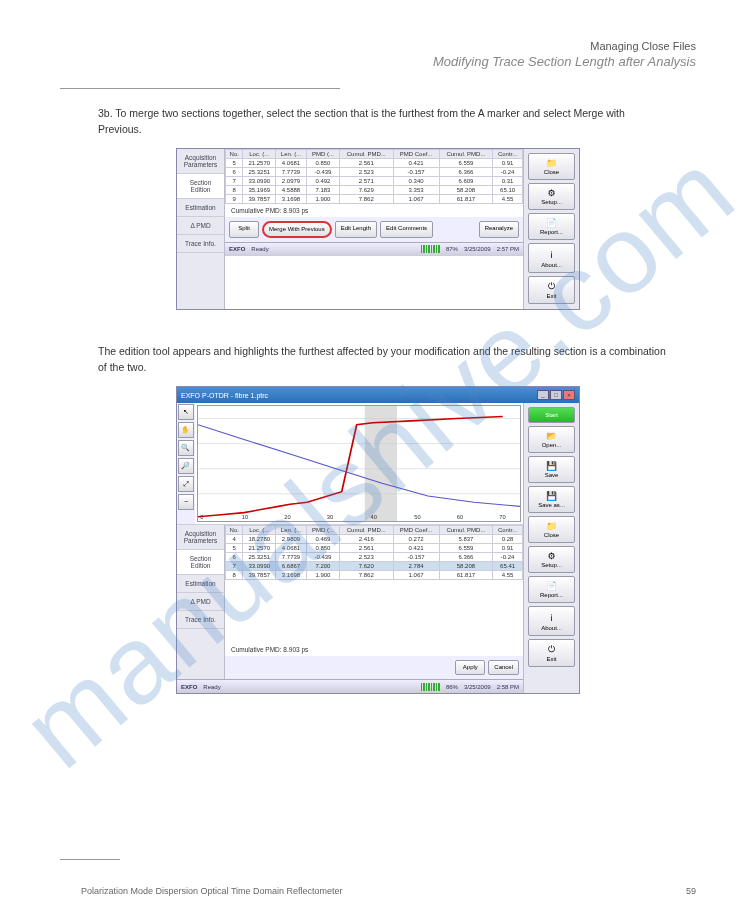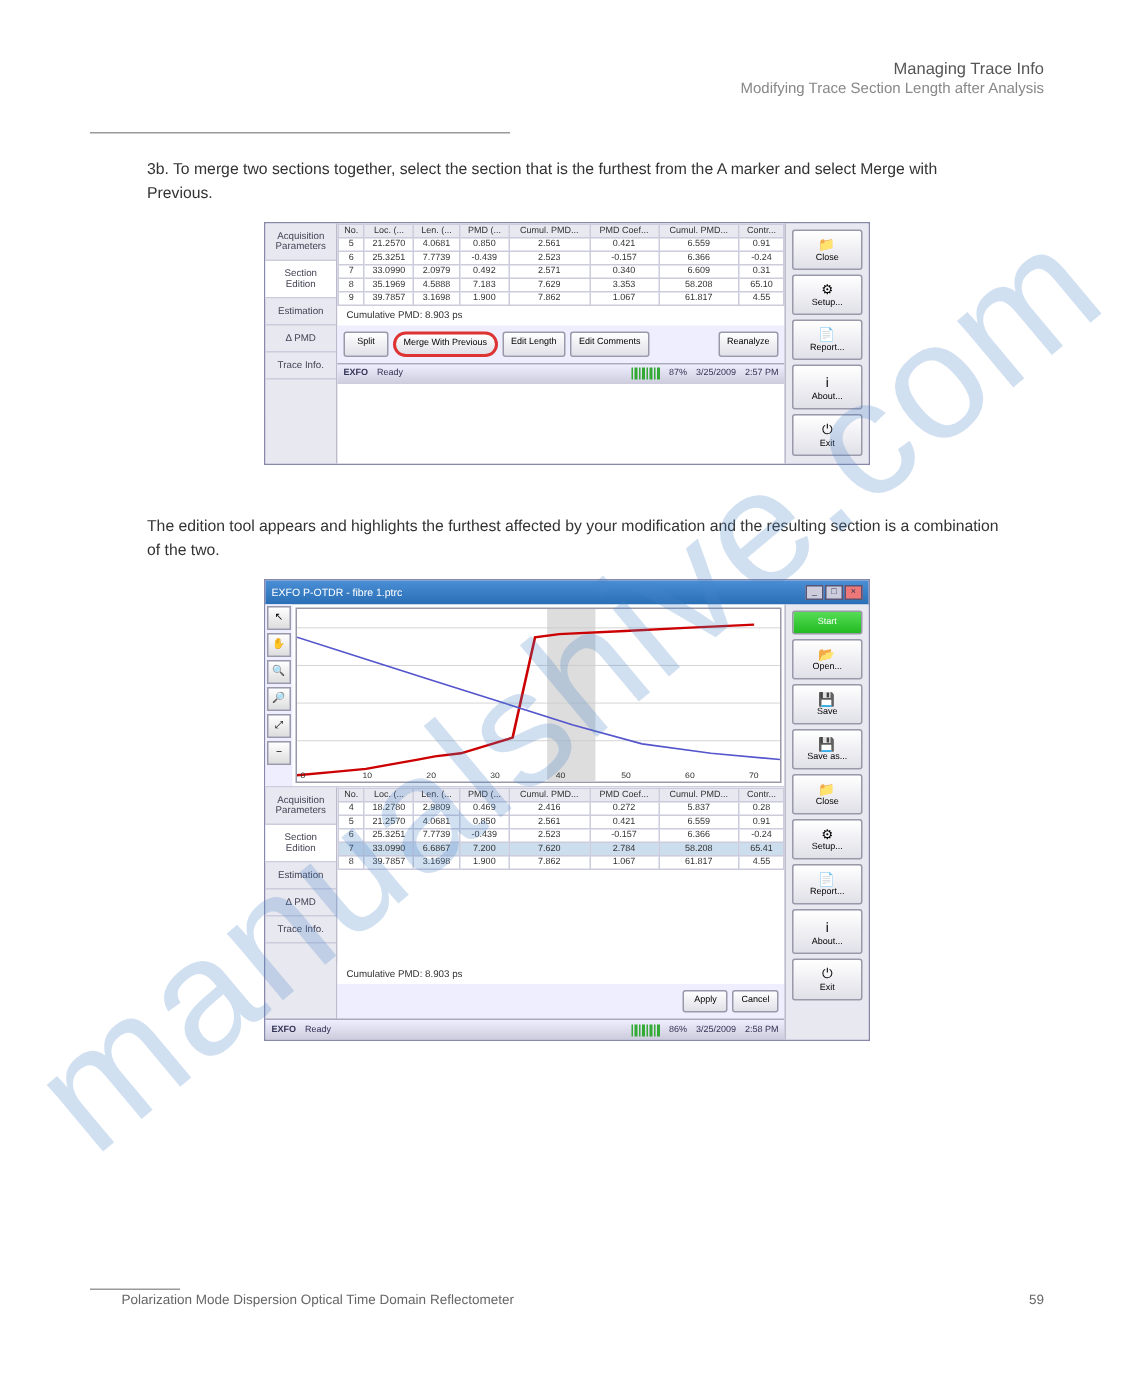--- a/index.html
+++ b/index.html
@@ -1,20 +1,20 @@
 <!DOCTYPE html>
 <html><head>
 <meta charset="utf-8">
 <style>
   * { box-sizing: border-box; margin: 0; padding: 0; }
   body { width: 756px; height: 918px; background: #fff; font-family: Arial, sans-serif; position: relative; overflow: hidden; }
   .watermark { position: absolute; top: 50%; left: 50%; transform: translate(-50%, -50%) rotate(-40deg); font-size: 110px; color: rgba(70,130,200,0.25); font-weight: 400; white-space: nowrap; pointer-events: none; z-index: 10; letter-spacing: 2px; }
   .page-header { position: absolute; top: 40px; left: 60px; right: 60px; }
   .page-title { font-size: 11px; color: #555; text-align: right; }
-  .page-subtitle { font-size: 10px; color: #888; text-align: right; margin-top: 2px; }
+  .page-subtitle { font-size: 13px; color: #888; text-align: right; font-style: italic; margin-top: 2px; }
   .hr-line { position: absolute; top: 88px; left: 60px; width: 280px; height: 1px; background: #999; }
   .body-text { position: absolute; font-size: 10.5px; color: #333; line-height: 1.5; }
   .bt1 { top: 106px; left: 98px; right: 90px; }
   .bt2 { top: 344px; left: 98px; right: 90px; }
   .screenshot { position: absolute; border: 1px solid #88a; background: linear-gradient(to bottom, #eef, #ddf); font-size: 7px; }
   .ss1 { top: 148px; left: 176px; width: 404px; height: 162px; }
   .ss2 { top: 386px; left: 176px; width: 404px; height: 308px; }
   .app-chrome { display: flex; height: 100%; }
   .side-tabs { width: 48px; background: #e8e8f0; display: flex; flex-direction: column; font-size: 6.5px; border-right: 1px solid #bbc; }
   .side-tab { padding: 5px 2px; text-align: center; border-bottom: 1px solid #ccd; color: #445; cursor: default; }
@@ -39,31 +39,31 @@
   .titlebar .winbtns { margin-left: auto; display: flex; gap: 1px; }
   .titlebar .winbtns span { width: 12px; height: 10px; background: #ccd; border: 1px solid #557; font-size: 6px; text-align: center; line-height: 8px; color: #335; }
   .titlebar .winbtns .cls { background: #e77; }
   .chart-zone { height: 122px; display: flex; background: #fff; border-bottom: 1px solid #ccd; }
   .tool-col { width: 18px; background: #eef; display: flex; flex-direction: column; }
   .tool-col span { height: 16px; border: 1px solid #99a; margin: 1px; background: linear-gradient(#fff,#ddd); font-size: 7px; text-align: center; line-height: 14px; }
   .chart { flex: 1; position: relative; border: 1px solid #99a; margin: 2px; }
   .chart svg { width: 100%; height: 100%; }
   .ss2 .main-area .table-wrap { flex: 1; overflow: hidden; }
   .ss2 .data-table tr.hl td { background: #cde; }
-  .footer { position: absolute; bottom: 47px; left: 60px; right: 60px; font-size: 9px; color: #666; padding-left: 21px; }
+  .footer { position: absolute; bottom: 22px; left: 60px; right: 60px; font-size: 9px; color: #666; padding-left: 21px; }
   .footer .fr { float: right; }
   .hr-foot { position: absolute; bottom: 58px; left: 60px; width: 60px; height: 1px; background: #999; }
 </style>
 </head>
 <body>
 
 <div class="watermark">manualshive.com</div>
 
 <div class="page-header">
-  <div class="page-title">Managing Trace Info</div>
+  <div class="page-title">Managing Close Files</div>
   <div class="page-subtitle">Modifying Trace Section Length after Analysis</div>
 </div>
 <div class="hr-line"></div>
 
 <div class="body-text bt1">3b. To merge two sections together, select the section that is the furthest from the A marker and select Merge with Previous.</div>
 
 <div class="screenshot ss1">
   <div class="app-chrome">
     <div class="side-tabs">
       <div class="side-tab">Acquisition Parameters</div>

